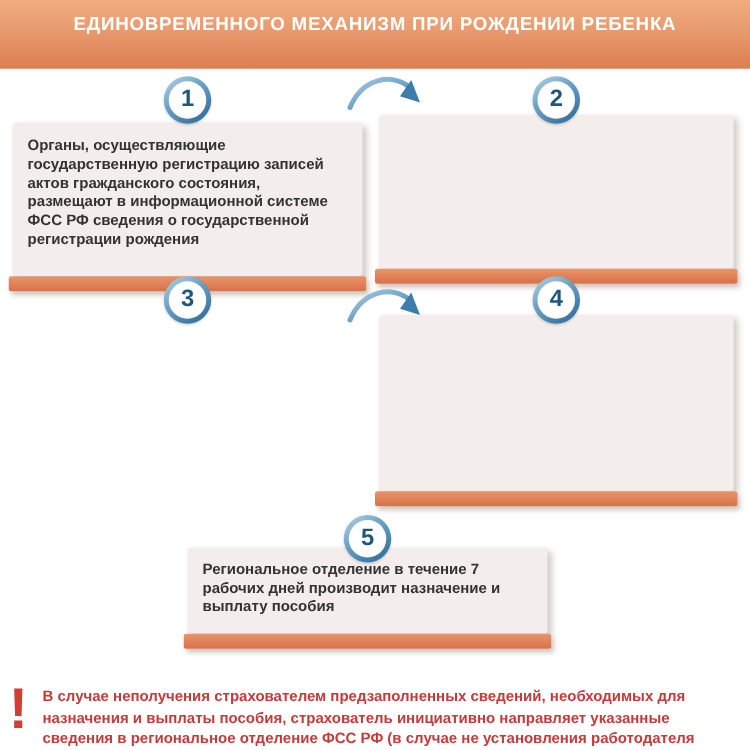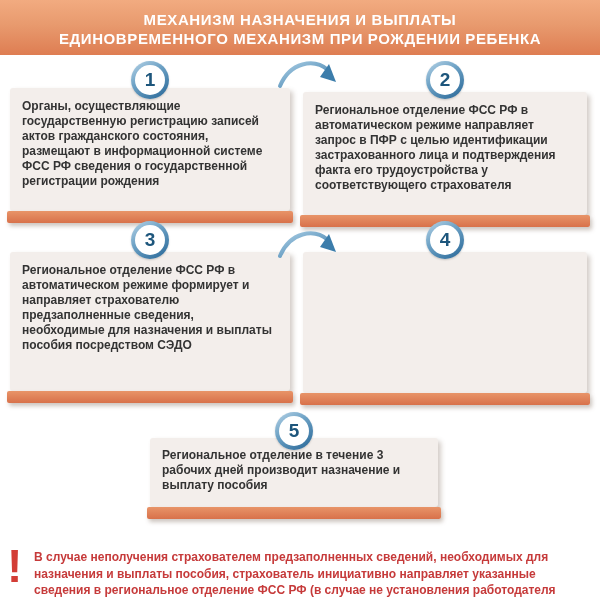--- a/index.html
+++ b/index.html
@@ -19,21 +19,21 @@
     position:absolute; background:#f3eeeb; border-radius:3px;
     box-shadow:3px 3px 5px rgba(110,85,70,0.30);
     box-sizing:border-box; padding:11px 12px;
   }
   .card-text { margin:0; font-size:12px; font-weight:700; color:#333333; line-height:1.25; }
   .pedestal {
     position:absolute; left:-3px; right:-3px; bottom:-12px; height:12px;
     background:linear-gradient(180deg,#e89468 0%, #d8714a 100%);
     border-radius:2px; box-shadow:2px 3px 4px rgba(110,85,70,0.35);
   }
-  .card-1 { left:10px;  top:88px;  width:280px; height:123px; }
+  .card-1 { left:10px;  top:98px;  width:280px; height:123px; }
   .card-2 { left:303px; top:92px;  width:284px; height:123px; }
   .card-3 { left:10px;  top:252px; width:280px; height:139px; }
   .card-4 { left:303px; top:252px; width:284px; height:141px; }
   .card-5 { left:150px; top:438px; width:288px; height:69px; padding-top:10px; }
 
   
   .badge {
     position:absolute; width:38px; height:38px; border-radius:50%;
     background:linear-gradient(145deg,#b9d5e8 0%, #6fa3c6 40%, #2f6d9c 92%);
     display:flex; align-items:center; justify-content:center; z-index:6;
@@ -64,21 +64,20 @@
     position:absolute; left:34px; top:549px; width:556px; margin:0;
     font-size:12px; font-weight:700; color:#c63a3a; line-height:16.5px;
   }
 </style>
 </head>
 <body>
 
 <div class="page">
 
   <header class="banner">
-    <div class="banner-line">МЕХАНИЗМ НАЗНАЧЕНИЯ И ВЫПЛАТЫ</div>
     <div class="banner-line">ЕДИНОВРЕМЕННОГО МЕХАНИЗМ ПРИ РОЖДЕНИИ РЕБЕНКА</div>
   </header>
 
   <div class="badge badge-1">
     <div class="badge-inner">1</div>
   </div>
   <div class="badge badge-2">
     <div class="badge-inner">2</div>
   </div>
   <div class="badge badge-3">
@@ -115,34 +114,29 @@
       <polygon points="44,21 53,8 60,26" fill="#3c7dab"></polygon>
     </svg>
   </div>
 
   <section class="card card-1">
     <p class="card-text">Органы, осуществляющие государственную регистрацию записей актов гражданского состояния, размещают в информационной системе ФСС РФ сведения о государственной регистрации рождения</p>
     <div class="pedestal"></div>
   </section>
 
   <section class="card card-2">
-    <p class="card-text">Региональное отделение ФСС РФ в автоматическом режиме направляет запрос в ПФР с целью идентификации застрахованного лица и подтверждения факта его трудоустройства у соответствующего страхователя</p>
     <div class="pedestal"></div>
   </section>
 
-  <section class="card card-3">
-    <p class="card-text">Региональное отделение ФСС РФ в автоматическом режиме формирует и направляет страхователю предзаполненные сведения, необходимые для назначения и выплаты пособия посредством СЭДО</p>
-    <div class="pedestal"></div>
-  </section>
 
   <section class="card card-4">
     <div class="pedestal"></div>
   </section>
 
   <section class="card card-5">
-    <p class="card-text">Региональное отделение в течение 3 рабочих дней производит назначение и выплату пособия</p>
+    <p class="card-text">Региональное отделение в течение 7 рабочих дней производит назначение и выплату пособия</p>
     <div class="pedestal"></div>
   </section>
 
   <div class="excl">!</div>
   <p class="note">В случае неполучения страхователем предзаполненных сведений, необходимых для назначения и выплаты пособия, страхователь инициативно направляет указанные сведения в региональное отделение ФСС РФ (в случае не установления работодателя застрахованного лица).</p>
 
 </div>
 
 </body></html>

